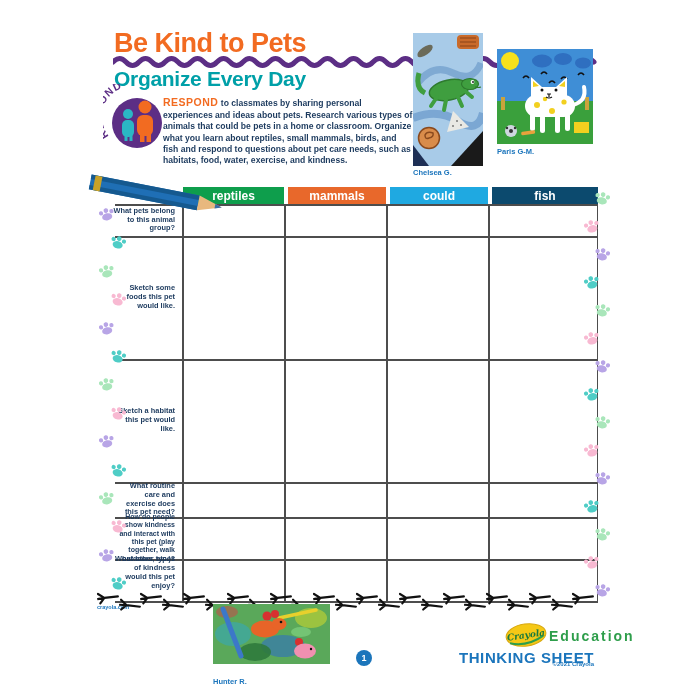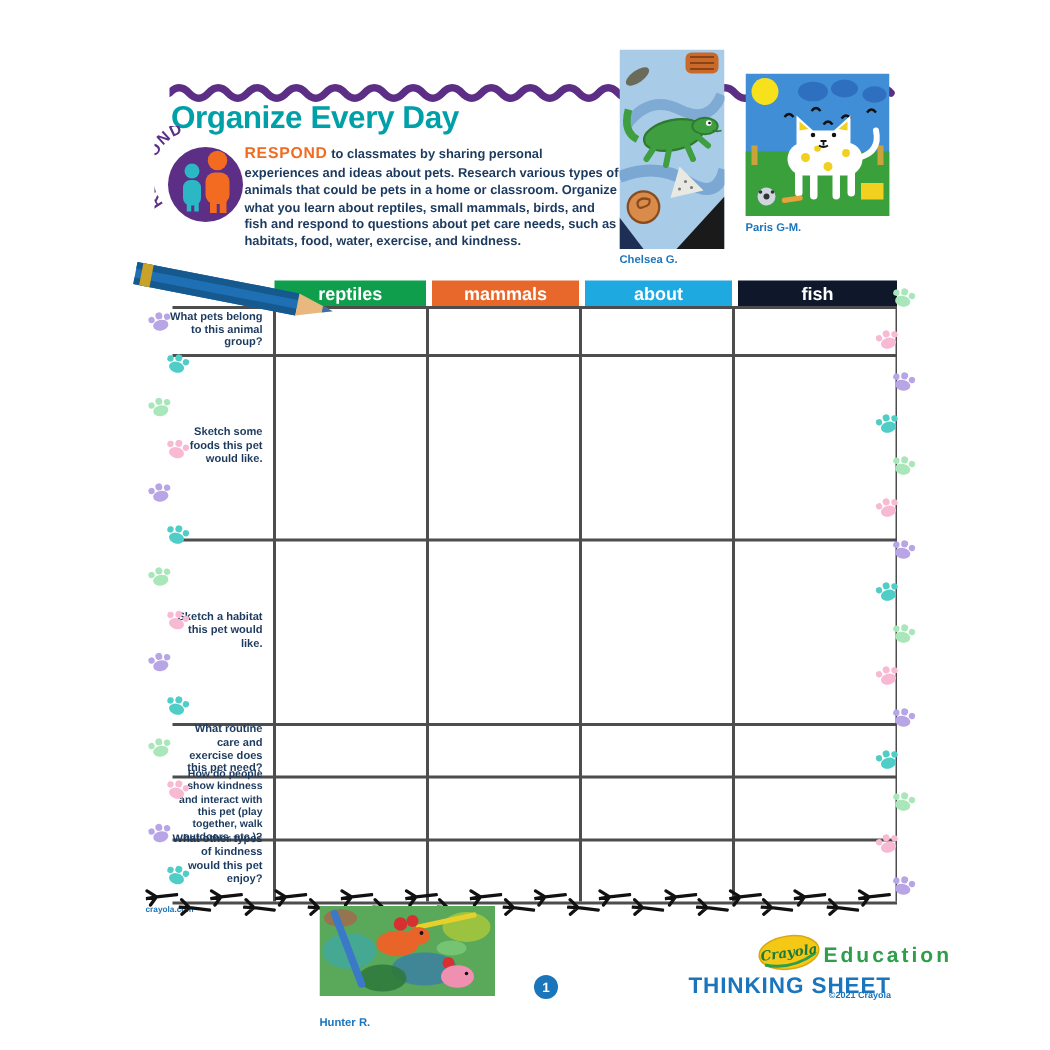--- a/index.html
+++ b/index.html
@@ -42,20 +42,21 @@
         <circle cx="3" cy="6.8" r="2"></circle>
         <circle cx="8" cy="5.2" r="2.2"></circle>
         <circle cx="13" cy="6.8" r="2"></circle>
       </symbol>
       <symbol id="track" viewBox="0 0 24 16">
         <path d="M23 8 L8 8 M8 8 L1.5 3 M8 8 L0.5 8.6 M8 8 L3 13.5" stroke="#111111" stroke-width="2.4" fill="none" stroke-linecap="round"></path>
       </symbol>
     </defs>
   </svg>
 
+  <div class="abs title">Be Kind to Pets</div>
   <svg class="abs" style="left:113px;top:54px;width:485px;height:16px;z-index:0" viewBox="0 0 485 16">
     <path id="wavepath" d="M0 8 Q6.5 1 13 8 T26 8 T39 8 T52 8 T65 8 T78 8 T91 8 T104 8 T117 8 T130 8 T143 8 T156 8 T169 8 T182 8 T195 8 T208 8 T221 8 T234 8 T247 8 T260 8 T273 8 T286 8 T299 8 T312 8 T325 8 T338 8 T351 8 T364 8 T377 8 T390 8 T403 8 T416 8 T429 8 T442 8 T455 8 T468 8 T481 8" stroke="#5C2E85" stroke-width="5" fill="none" stroke-linecap="round"></path>
   </svg>
   <div class="abs subtitle">Organize Every Day</div>
 
   <svg class="abs" style="left:103px;top:84px;width:60px;height:66px" viewBox="0 0 60 66">
     <circle cx="34" cy="39" r="25" fill="#5C2E85"></circle>
     <circle cx="25" cy="30" r="5" fill="#2BB7C4"></circle>
     <rect x="19" y="36" width="12" height="17" rx="5" fill="#2BB7C4"></rect>
     <rect x="21.5" y="48" width="3" height="9" fill="#2BB7C4"></rect>
@@ -141,22 +142,22 @@
     <circle cx="14" cy="82" r="2" fill="#333"></circle>
       <circle cx="10" cy="79" r="1.2" fill="#333"></circle>
       <circle cx="18" cy="79" r="1.2" fill="#333"></circle>
     <rect x="24" y="83" width="14" height="3.5" rx="1.5" fill="#E8A23C" transform="rotate(-8 24 83)"></rect>
     <rect x="77" y="73" width="15" height="11" fill="#F2D01F"></rect>
   </svg>
   <div class="credit" style="left:497px;top:147px">Paris G-M.</div>
 
   <div class="hdr" style="left: 183px; width: 101px; background: rgb(14, 158, 76);">reptiles</div>
   <div class="hdr" style="left: 288px; width: 98px; background: rgb(232, 104, 43);">mammals</div>
-  <div class="hdr" style="left: 390px; width: 98px; background: rgb(31, 169, 225);">about</div>
-  <div class="hdr" style="left: 492px; width: 106px; background: #0f172a;">fish</div>
+  <div class="hdr" style="left: 390px; width: 98px; background: rgb(31, 169, 225);">could</div>
+  <div class="hdr" style="left: 492px; width: 106px; background: #0c4a6e;">fish</div>
 
   <div class="hline" style="left:115px;top:204px;width:483px"></div>
   <div class="hline" style="left:115px;top:236px;width:483px"></div>
   <div class="hline" style="left:115px;top:359px;width:483px"></div>
   <div class="hline" style="left:115px;top:482px;width:483px"></div>
   <div class="hline" style="left:115px;top:517px;width:483px"></div>
   <div class="hline" style="left:115px;top:559px;width:483px"></div>
   <div class="hline" style="left:115px;top:601px;width:483px"></div>
   <div class="vline" style="left:182px;top:204px;height:397px"></div>
   <div class="vline" style="left:284px;top:204px;height:397px"></div>

